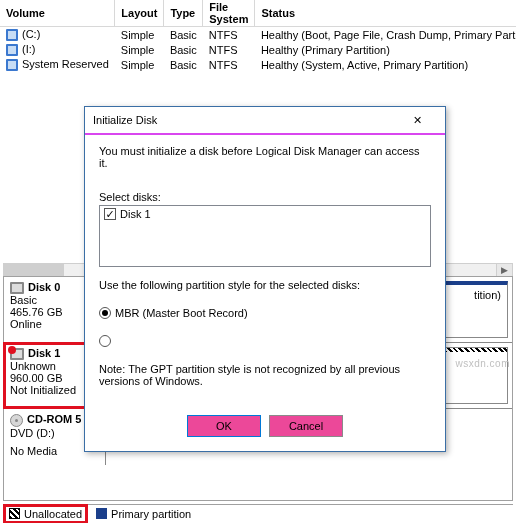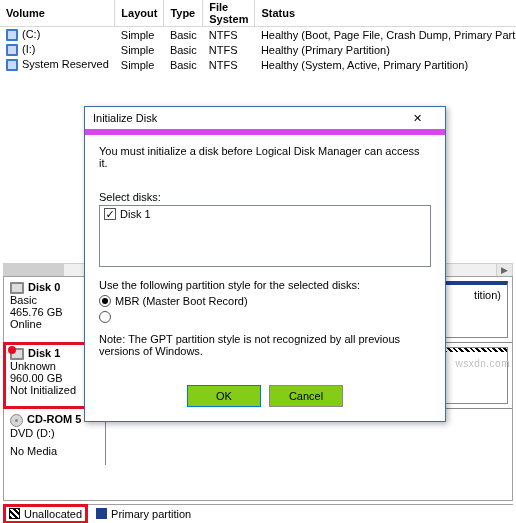--- a/index.html
+++ b/index.html
@@ -29,33 +29,33 @@
   .part.unalloc{background:#fff}
   .part.unalloc::before{content:"";position:absolute;left:0;right:0;top:0;height:4px;background:repeating-linear-gradient(45deg,#000,#000 2px,#fff 2px,#fff 4px)}
   .legend{position:absolute;left:3px;right:3px;bottom:1px;height:18px;display:flex;align-items:center;gap:12px;padding:0 4px;border-top:1px solid #a0a0a0;background:#fff}
   .legend-item{display:flex;align-items:center;gap:4px}
   .legend-item.hl{outline:3px solid #e01020;outline-offset:1px;padding:0 2px}
   .sw{width:11px;height:11px}
   .sw.unalloc{background:repeating-linear-gradient(45deg,#000,#000 2px,#fff 2px,#fff 4px);border:1px solid #000}
   .sw.primary{background:#1b3f8b}
   
   .dlg{position:absolute;left:84px;top:106px;width:362px;background:#fff;border:1px solid #3a6ea5;box-shadow:2px 2px 6px rgba(0,0,0,.3)}
-  .dlg-title{display:flex;align-items:center;height:28px;padding:0 8px;background:#fff;border-bottom:6px solid #d946ef}
+  .dlg-title{display:flex;align-items:center;height:28px;padding:0 8px;background:#fff;border-bottom:2px solid #d946ef}
   .dlg-title span{flex:1}
   .dlg-close{width:24px;height:20px;display:flex;align-items:center;justify-content:center;font-size:13px}
   .dlg-body{padding:10px 14px 14px}
   .listbox{border:1px solid #828790;height:62px;margin:2px 0 12px;padding:2px;overflow:auto;background:#fff}
   .list-item{display:flex;align-items:center;gap:4px;padding:0 2px}
   .chk{width:12px;height:12px;border:1px solid #555;display:inline-flex;align-items:center;justify-content:center;font-size:10px;line-height:1}
   .radio{width:12px;height:12px;border:1px solid #555;border-radius:50%;display:inline-flex;align-items:center;justify-content:center;margin-right:4px}
   .radio.sel::after{content:"";width:6px;height:6px;background:#000;border-radius:50%}
-  .opt{display:flex;align-items:center;margin:4px 0}
+  .opt{display:flex;align-items:center;margin:16px 0}
   .note{margin:10px 0 28px}
   .btns{display:flex;justify-content:center;gap:8px}
-  .btn{min-width:74px;height:22px;border:1px solid #8a8a8a;background:#84cc16;display:flex;align-items:center;justify-content:center}
+  .btn{min-width:74px;height:22px;border:1px solid #8a8a8a;background:#ec4899;display:flex;align-items:center;justify-content:center}
   .btn.def{outline:1px solid #0078d7;outline-offset:-1px;border-color:#0078d7}
   .wm{position:absolute;right:6px;top:358px;font-size:10px;color:#c0c0c0;letter-spacing:.5px;transform:rotate(0deg)}
 </style>
 </head>
 <body>
 
 <table class="volumes">
   <thead>
       <tr>
     <th>Volume</th>

